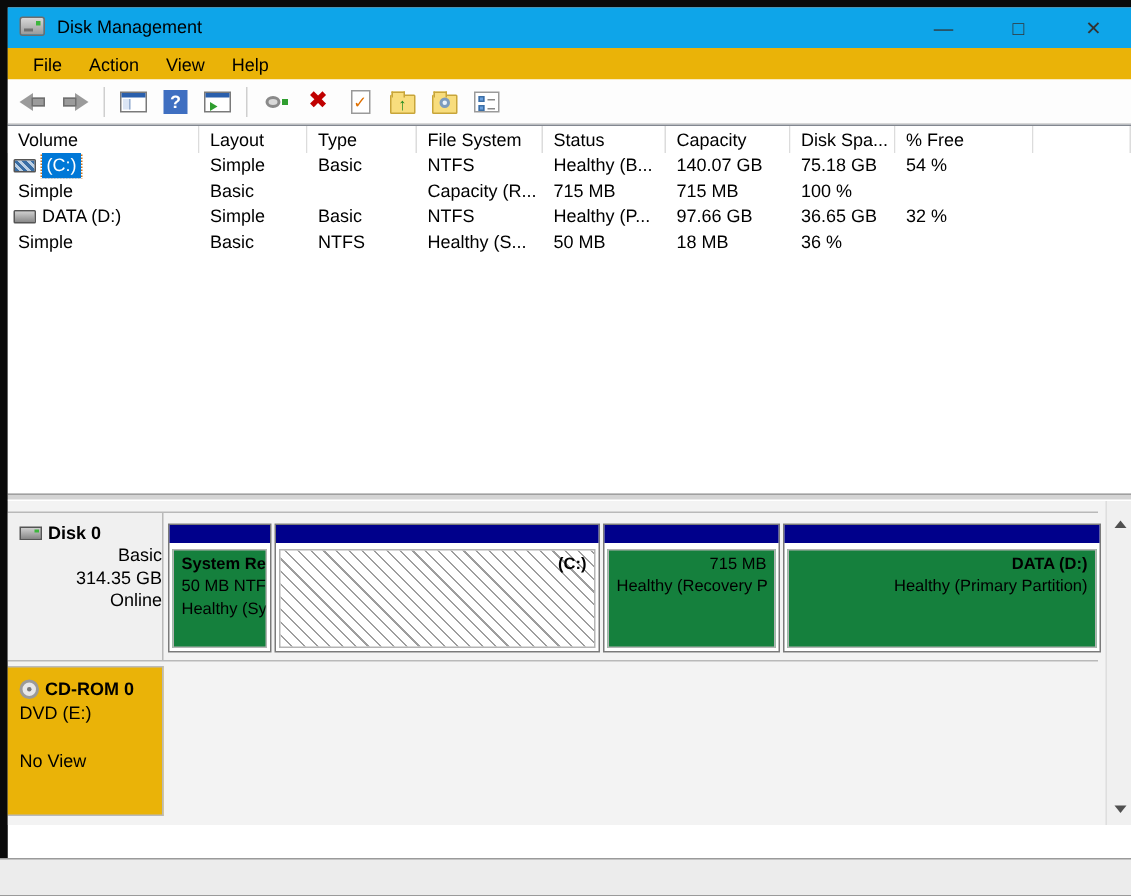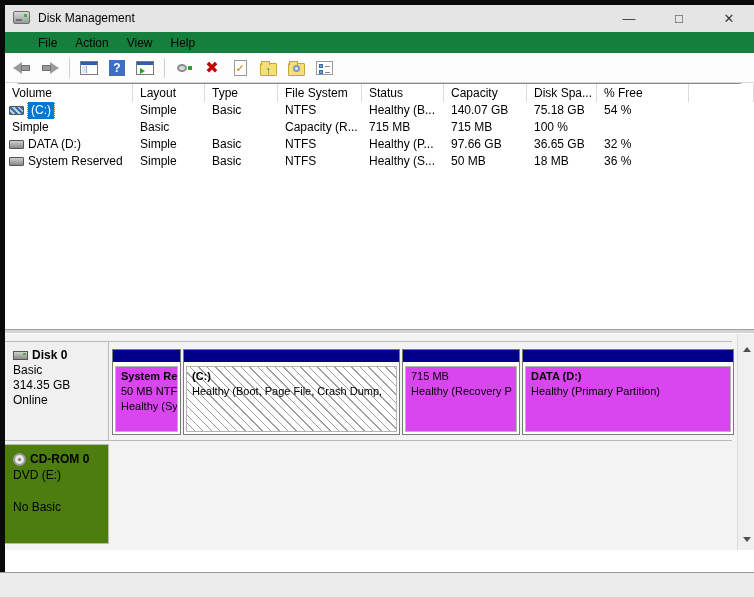--- a/index.html
+++ b/index.html
@@ -14,31 +14,31 @@
   .bg-bottom {
     position:absolute; left:0; top:572px; width:754px; height:25px;
     background:#ececec; border-top:1px solid #9a9a9a;
   }
 
   
   .window {
     position:absolute; left:5px; top:5px; width:749px; height:567px;
     background:#fff;
   }
-  .titlebar { position:absolute; left:0; top:0; width:100%; height:27px; background:#e5e5e5; }
+  .titlebar { position:absolute; left:0; top:0; width:100%; height:27px; background:#0ea5e9; }
   .app-icon { position:absolute; left:8px; top:6px; width:17px; height:13px;
     background:linear-gradient(#d8d8d8,#9a9a9a); border:1px solid #6d6d6d; border-radius:2px; }
   .app-icon::after { content:""; position:absolute; right:2px; top:2px; width:3px; height:3px; background:#3db53d; }
   .app-icon::before { content:""; position:absolute; left:2px; bottom:2px; width:6px; height:2px; background:#707070; }
   .title-text { position:absolute; left:33px; top:6px; font-size:12px; color:#000; }
   .win-controls { position:absolute; right:0; top:0; height:27px; display:flex; }
   .win-btn { width:50px; height:27px; display:flex; align-items:center; justify-content:center;
     font-size:13px; color:#333; }
 
-  .menubar { position:absolute; left:0; top:27px; width:100%; height:21px; background:#15803d; display:flex; align-items:center; padding-left:24px; }
+  .menubar { position:absolute; left:0; top:27px; width:100%; height:21px; background:#eab308; display:flex; align-items:center; padding-left:8px; }
   .menu-item { padding:2px 9px; color:#000; }
 
   .toolbar { position:absolute; left:0; top:48px; width:100%; height:30px; background:#fdfdfd;
     border-bottom:1px solid #d7d7d7; display:flex; align-items:center; padding-left:6px; gap:6px; }
   .tb-sep { width:1px; height:20px; background:#cfcfcf; margin:0 2px; }
   .tb-btn { width:22px; height:22px; display:flex; align-items:center; justify-content:center; position:relative; }
 
   
   .arrow { position:relative; width:18px; height:12px; }
   .arrow .head { position:absolute; top:0; width:0; height:0; border-top:6px solid transparent; border-bottom:6px solid transparent; }
@@ -65,55 +65,55 @@
   .folder .up { position:absolute; left:5px; top:1px; color:#1f8a1f; font-size:11px; font-weight:bold; line-height:1; }
   .folder .mag { position:absolute; left:4px; top:1px; width:7px; height:7px; border:2px solid #7d9bbd; border-radius:50%; background:#eaf2fb; }
   .proplist { width:17px; height:14px; background:#fff; border:1px solid #9a9a9a; position:relative; }
   .proplist i { position:absolute; left:2px; width:4px; height:4px; background:#6aa0dd; border:1px solid #3c6ea5; }
   .proplist i.r1 { top:2px; } .proplist i.r2 { top:8px; }
   .proplist b { position:absolute; left:8px; right:2px; height:1px; background:#888; }
   .proplist b.r1 { top:4px; } .proplist b.r2 { top:10px; }
 
   
   .listview { position:absolute; left:0; top:78px; width:100%; height:246px; background:#fff;
-    border-top:1px solid #828790;border-radius:17px; }
+    border-top:1px solid #828790; }
   .lv-grid { display:grid; grid-template-columns:128px 72px 73px 84px 82px 83px 70px 92px 1fr; }
   .lv-header .cell { height:18px; line-height:18px; padding-left:7px; border-right:1px solid #dcdcdc;
     background:#fff; white-space:nowrap; overflow:hidden; }
   .lv-row .cell { height:17px; line-height:17px; padding-left:7px; white-space:nowrap; overflow:hidden; }
   .lv-row .cell.first { display:flex; align-items:center; gap:4px; padding-left:4px; }
   .drv { width:15px; height:9px; background:linear-gradient(#cfcfcf,#8a8a8a); border:1px solid #555; border-radius:1px; flex:0 0 auto; }
   .drv.hatch { background:repeating-linear-gradient(45deg,#3a6ea5 0 2px,#bcd0e4 2px 4px); }
   .sel-label { background:#0078d7; color:#fff; padding:0 3px; outline:1px dotted #c8731c; }
 
   
   .splitter { position:absolute; left:0; top:324px; width:100%; height:5px; background:#d4d4d4;
     border-top:1px solid #a0a0a0; border-bottom:1px solid #ffffff; }
   .bottompane { position:absolute; left:0; top:329px; width:100%; height:216px; background:#f3f3f3; }
 
   .disk-row { position:absolute; left:0; top:7px; width:727px; height:100px;
-    border-top:1px solid #b9b9b9; border-bottom:1px solid #b9b9b9; }
+    border-top:1px solid #b9b9b9; border-bottom:1px solid #b9b9b9;text-align:right; }
   .disk-info { position:absolute; left:0; top:0; width:104px; height:100%; background:#f0f0f0;
     border-right:1px solid #b9b9b9; padding:6px 0 0 8px; line-height:15px; }
   .disk-title { font-weight:bold; display:flex; align-items:center; gap:4px; }
   .disk-ic { width:15px; height:9px; background:linear-gradient(#cfcfcf,#8a8a8a); border:1px solid #555; position:relative; }
   .disk-ic::after { content:""; position:absolute; right:1px; top:1px; width:3px; height:2px; background:#3db53d; }
   .cd-ic { width:13px; height:13px; border:2px solid #9a9a9a; border-radius:50%; background:#e8e8e8; position:relative; }
   .cd-ic::after { content:""; position:absolute; left:3px; top:3px; width:3px; height:3px; border-radius:50%; background:#777; }
 
   .part-area { position:absolute; left:105px; top:0; right:18px; height:100%; }
   .pbox { position:absolute; top:7px; height:86px; border:1px solid #7a7a7a; background:#fff; }
   .pbox .bar { height:12px; background:#00008b; }
   .pbox .body { position:absolute; left:2px; right:2px; top:16px; bottom:2px; border:1px solid #b4b4b4;
-    background:#d946ef; padding:2px 5px; font-size:11px; line-height:15px; white-space:nowrap; overflow:hidden; }
+    background:#15803d; padding:2px 5px; font-size:11px; line-height:15px; white-space:nowrap; overflow:hidden; }
   .pbox .body.hatched { background:repeating-linear-gradient(45deg,#ffffff 0px,#ffffff 5px,#9e9e9e 5px,#9e9e9e 6px); }
   .pbox .t { font-weight:bold; }
 
   .cd-row { position:absolute; left:0; top:110px; width:727px; height:100px; }
-  .cd-info { position:absolute; left:0; top:0; width:104px; height:100%; background:#4d7c0f;
+  .cd-info { position:absolute; left:0; top:0; width:104px; height:100%; background:#eab308;
     border:1px solid #b9b9b9; border-left:none; padding:6px 0 0 8px; line-height:16px; }
 
   .vscroll { position:absolute; right:0; top:0; width:17px; height:100%; background:#f0f0f0; border-left:1px solid #dedede; }
   .vs-btn { position:absolute; left:0; width:17px; height:17px; background:#f0f0f0; display:flex; align-items:center; justify-content:center; }
   .vs-btn.up { top:7px; } .vs-btn.down { bottom:2px; }
   .tri-up { width:0; height:0; border-left:4px solid transparent; border-right:4px solid transparent; border-bottom:5px solid #505050; }
   .tri-down { width:0; height:0; border-left:4px solid transparent; border-right:4px solid transparent; border-top:5px solid #505050; }
 
   
   .legendbar { position:absolute; left:0; top:545px; width:100%; height:22px; background:#f0f0f0;
@@ -253,24 +253,20 @@
       <div class="cell">Basic</div>
       <div class="cell">NTFS</div>
       <div class="cell">Healthy (P...</div>
       <div class="cell">97.66 GB</div>
       <div class="cell">36.65 GB</div>
       <div class="cell">32 %</div>
       <div class="cell"></div>
     </div>
 
     <div class="lv-grid lv-row">
-      <div class="cell first">
-          <span class="drv"></span>
-        <span>System Reserved</span>
-        </div>
       <div class="cell">Simple</div>
       <div class="cell">Basic</div>
       <div class="cell">NTFS</div>
       <div class="cell">Healthy (S...</div>
       <div class="cell">50 MB</div>
       <div class="cell">18 MB</div>
       <div class="cell">36 %</div>
       <div class="cell"></div>
     </div>
   </div>
@@ -295,21 +291,20 @@
           <div class="body">
             <div class="t">System Re</div>
             <div>50 MB NTF</div>
             <div>Healthy (Sy</div>
           </div>
         </div>
         <div class="pbox" style="left:73px;width:217px;">
           <div class="bar"></div>
           <div class="body hatched">
             <div class="t">(C:)</div>
-            <div>Healthy (Boot, Page File, Crash Dump,</div>
           </div>
         </div>
         <div class="pbox" style="left:292px;width:118px;">
           <div class="bar"></div>
           <div class="body">
             <div class="t"></div>
             <div>715 MB</div>
             <div>Healthy (Recovery P</div>
           </div>
         </div>
@@ -324,21 +319,21 @@
     </div>
 
     <div class="cd-row">
       <div class="cd-info">
         <div class="disk-title" style="font-weight:bold;">
             <span class="cd-ic"></span>
           <span>CD-ROM 0</span>
           </div>
         <div>DVD (E:)</div>
         <div>&nbsp;</div>
-        <div>No Basic</div>
+        <div>No View</div>
       </div>
     </div>
 
     <div class="vscroll">
       <div class="vs-btn up">
           <span class="tri-up"></span>
         </div>
       <div class="vs-btn down">
           <span class="tri-down"></span>
         </div>

